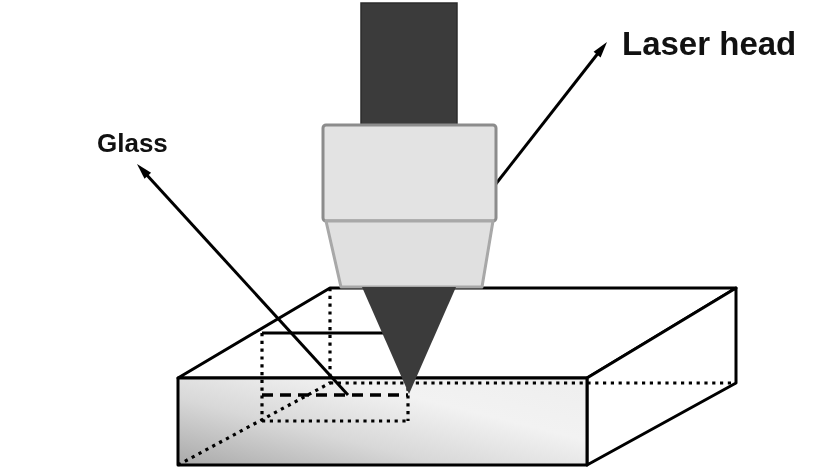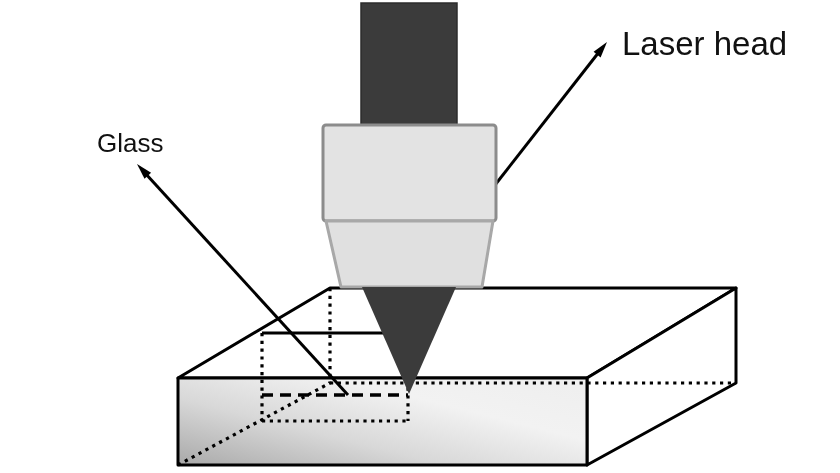--- a/index.html
+++ b/index.html
@@ -7,20 +7,21 @@
     padding: 0;
     background: #ffffff;
     font-family: "Liberation Sans", sans-serif;
   }
   .stage {
     position: relative;
     width: 840px;
     height: 473px;
     background: #ffffff;
     overflow: hidden;
+    font-weight: bold;
   }
   .stage svg {
     position: absolute;
     left: 0;
     top: 0;
     display: block;
   }
   text.diagram-label {
     font-family: "Liberation Sans", sans-serif;
     fill: #111111;

